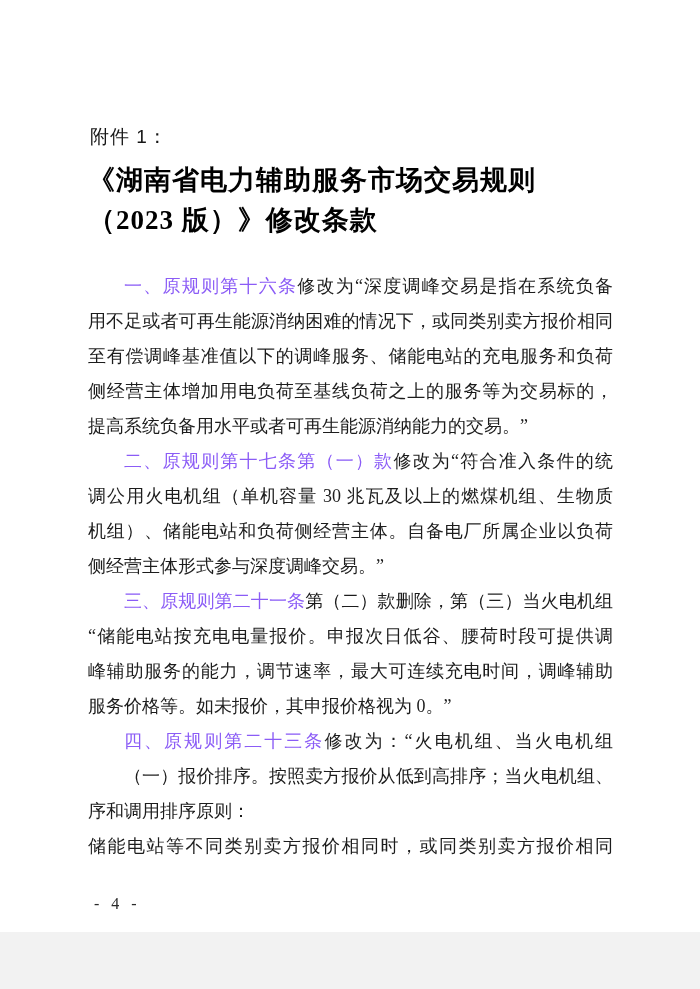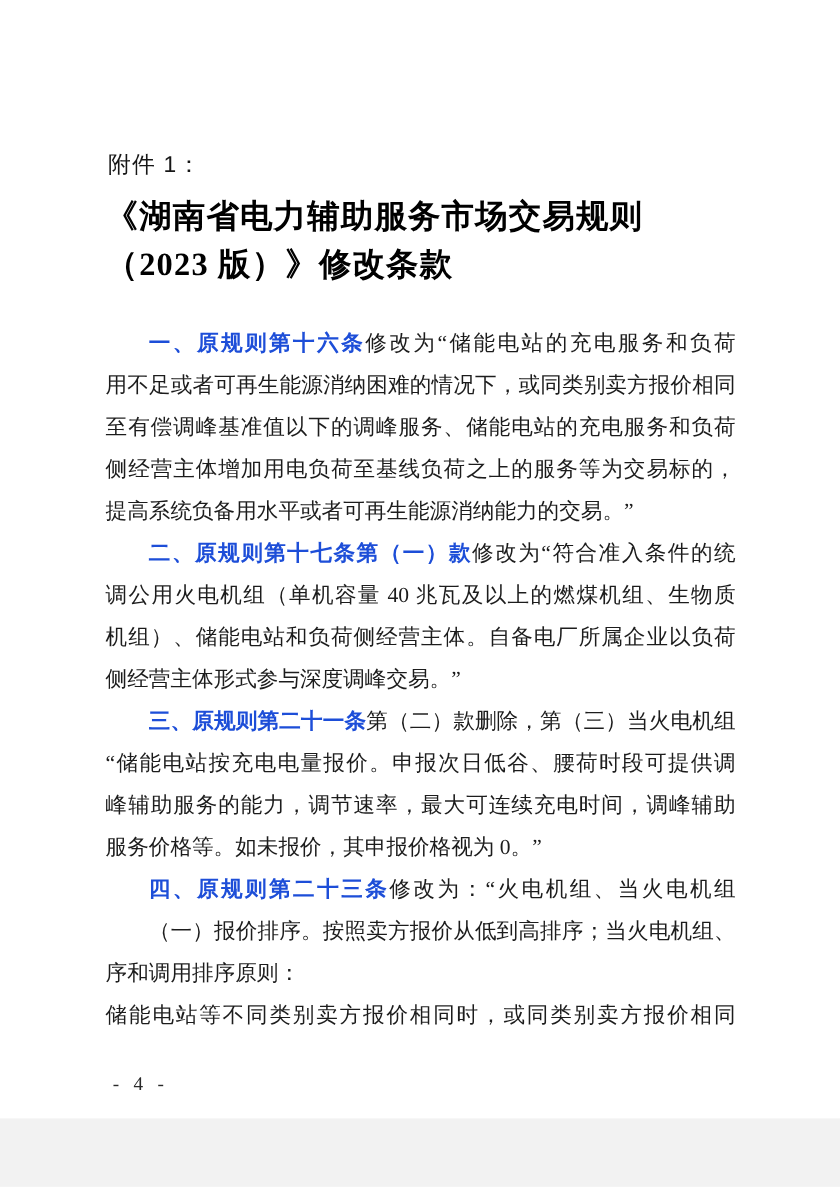--- a/index.html
+++ b/index.html
@@ -33,47 +33,47 @@
     font-size:18px; line-height:35px;
     color:#1c1c1c;
   }
   .line {
     width:525px;
     text-align:justify;
     text-align-last:justify;
   }
   .line.short { text-align-last:left; }
   .line.indent { text-indent:2em; }
-  .seg-b { font-weight:bold; color:#1d4ed8; }
+  .seg-b { font-weight:normal; color:#8b5cf6; }
   .footer {
     position:absolute; left:94px; top:895px;
     font-size:16px; color:#2a2a2a;
     letter-spacing:4px;
   }
 </style>
 </head>
 <body>
 
 <div class="page">
 
   <div class="attachment">附件 1：</div>
 
   <div class="doc-title">
     <div>《湖南省电力辅助服务市场交易规则</div>
     <div>（2023 版）》修改条款</div>
   </div>
 
   <div class="body-text">
-    <div class="line indent"><span class="seg-b">一、原规则第十六条</span><span>修改为“储能电站的充电服务和负荷</span></div>
+    <div class="line indent"><span class="seg-b">一、原规则第十六条</span><span>修改为“深度调峰交易是指在系统负备</span></div>
     <div class="line"><span>用不足或者可再生能源消纳困难的情况下，或同类别卖方报价相同</span></div>
     <div class="line"><span>至有偿调峰基准值以下的调峰服务、储能电站的充电服务和负荷</span></div>
     <div class="line"><span>侧经营主体增加用电负荷至基线负荷之上的服务等为交易标的，</span></div>
     <div class="line short"><span>提高系统负备用水平或者可再生能源消纳能力的交易。”</span></div>
     <div class="line indent"><span class="seg-b">二、原规则第十七条第（一）款</span><span>修改为“符合准入条件的统</span></div>
-    <div class="line"><span>调公用火电机组（单机容量 40 兆瓦及以上的燃煤机组、生物质</span></div>
+    <div class="line"><span>调公用火电机组（单机容量 30 兆瓦及以上的燃煤机组、生物质</span></div>
     <div class="line"><span>机组）、储能电站和负荷侧经营主体。自备电厂所属企业以负荷</span></div>
     <div class="line short"><span>侧经营主体形式参与深度调峰交易。”</span></div>
     <div class="line indent"><span class="seg-b">三、原规则第二十一条</span><span>第（二）款删除，第（三）当火电机组</span></div>
     <div class="line"><span>“储能电站按充电电量报价。申报次日低谷、腰荷时段可提供调</span></div>
     <div class="line"><span>峰辅助服务的能力，调节速率，最大可连续充电时间，调峰辅助</span></div>
     <div class="line short"><span>服务价格等。如未报价，其申报价格视为 0。”</span></div>
     <div class="line indent"><span class="seg-b">四、原规则第二十三条</span><span>修改为：“火电机组、当火电机组</span></div>
     <div class="line indent"><span>（一）报价排序。按照卖方报价从低到高排序；当火电机组、</span></div>
     <div class="line short"><span>序和调用排序原则：</span></div>
     <div class="line"><span>储能电站等不同类别卖方报价相同时，或同类别卖方报价相同</span></div>

